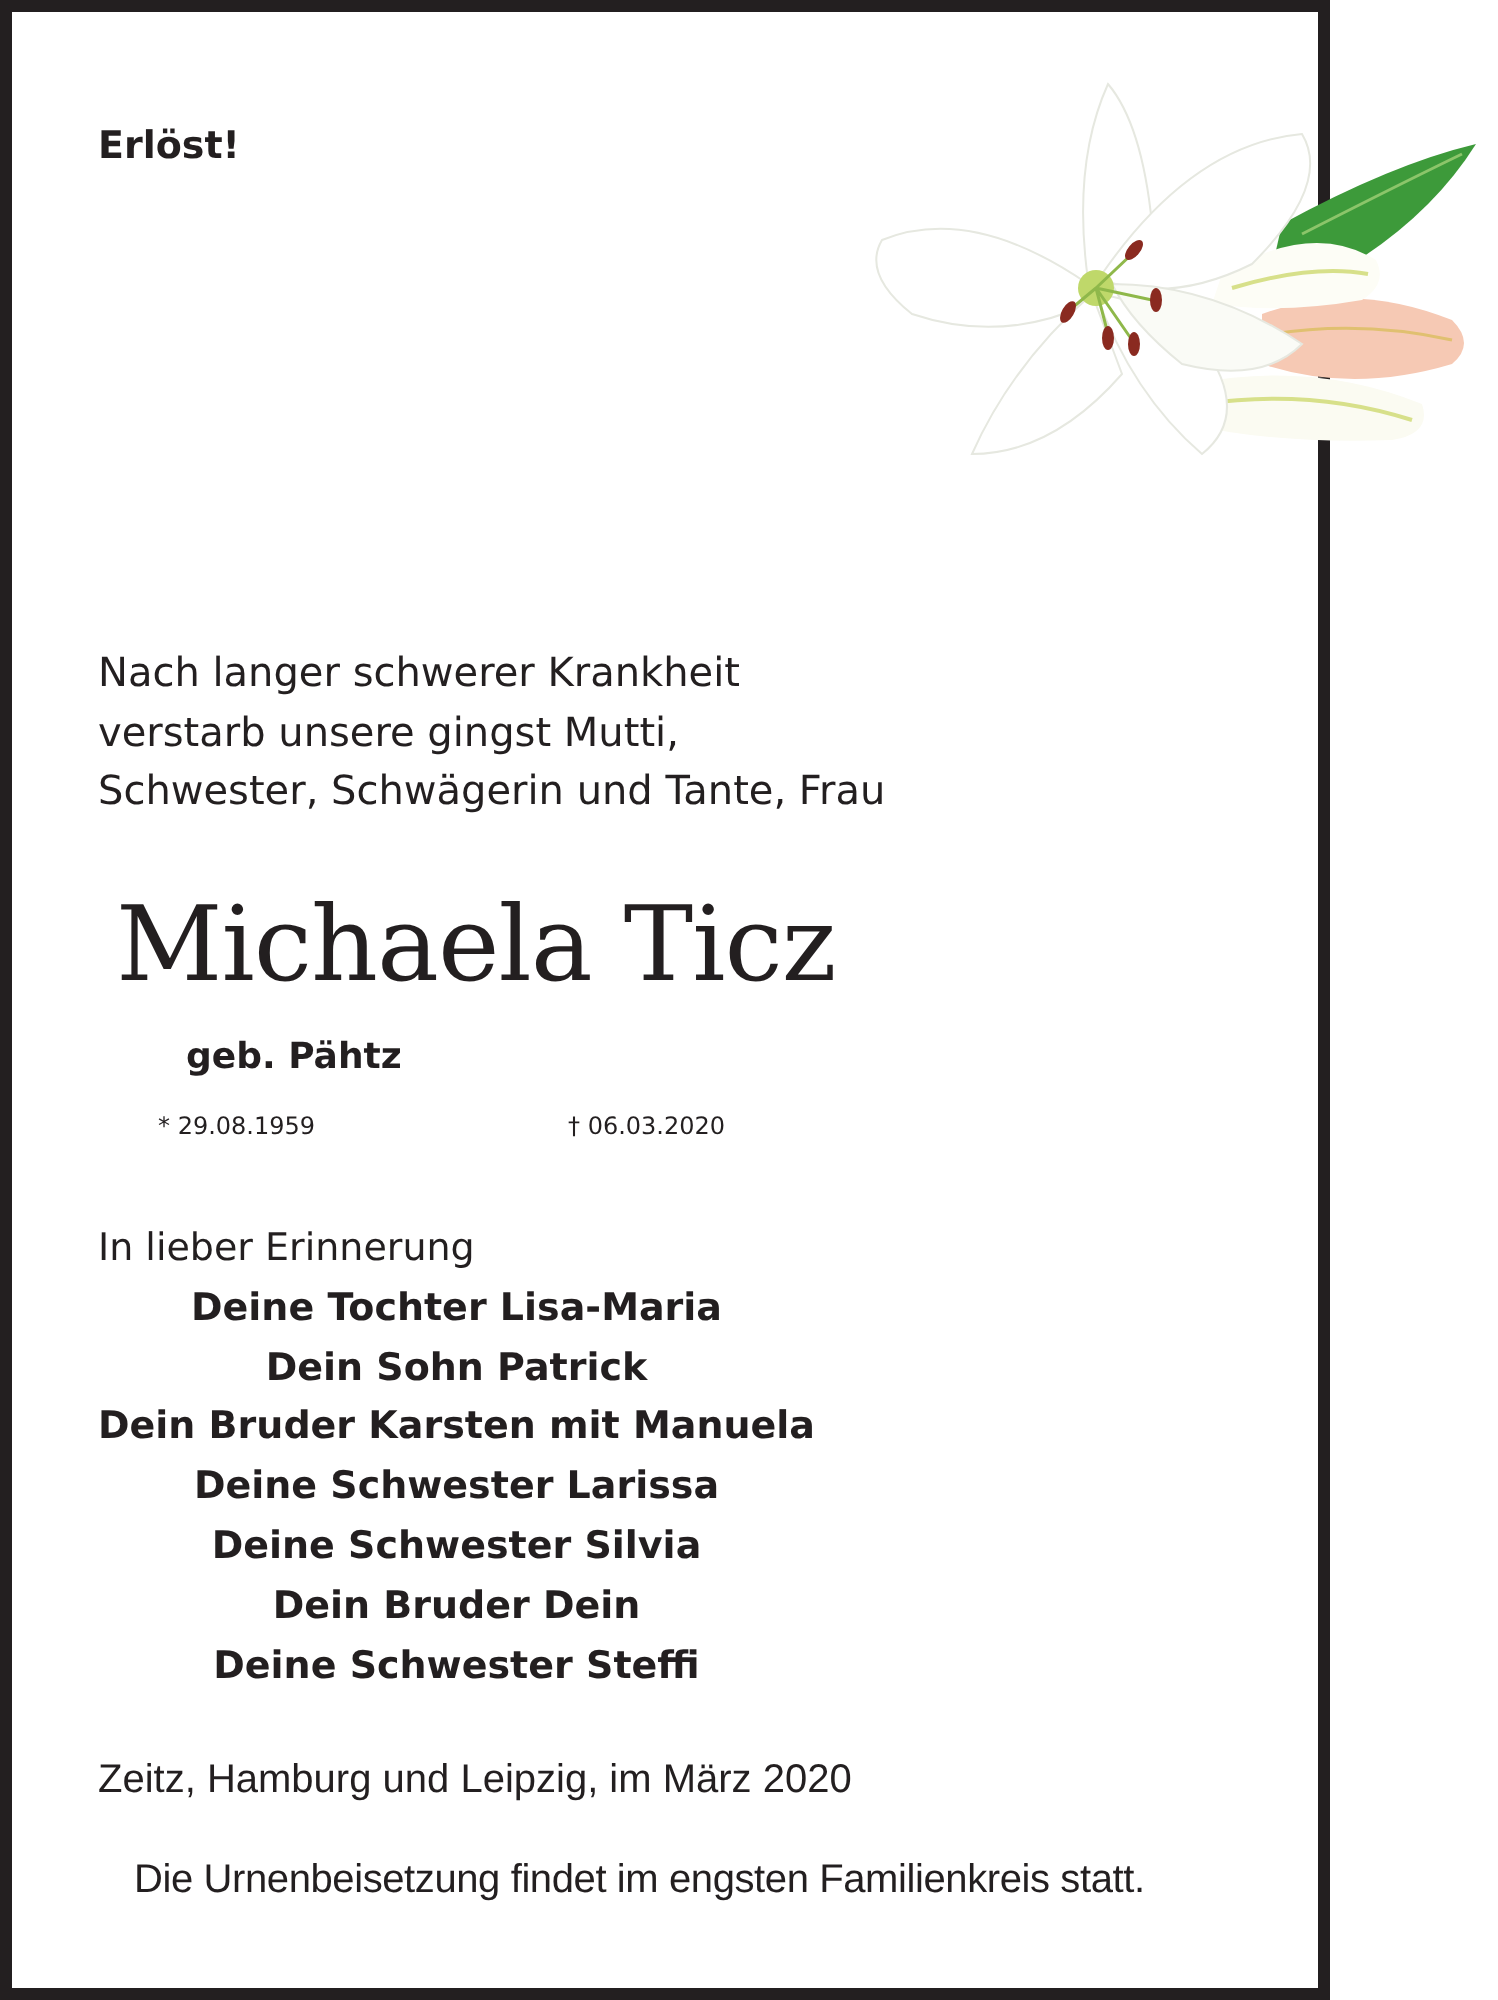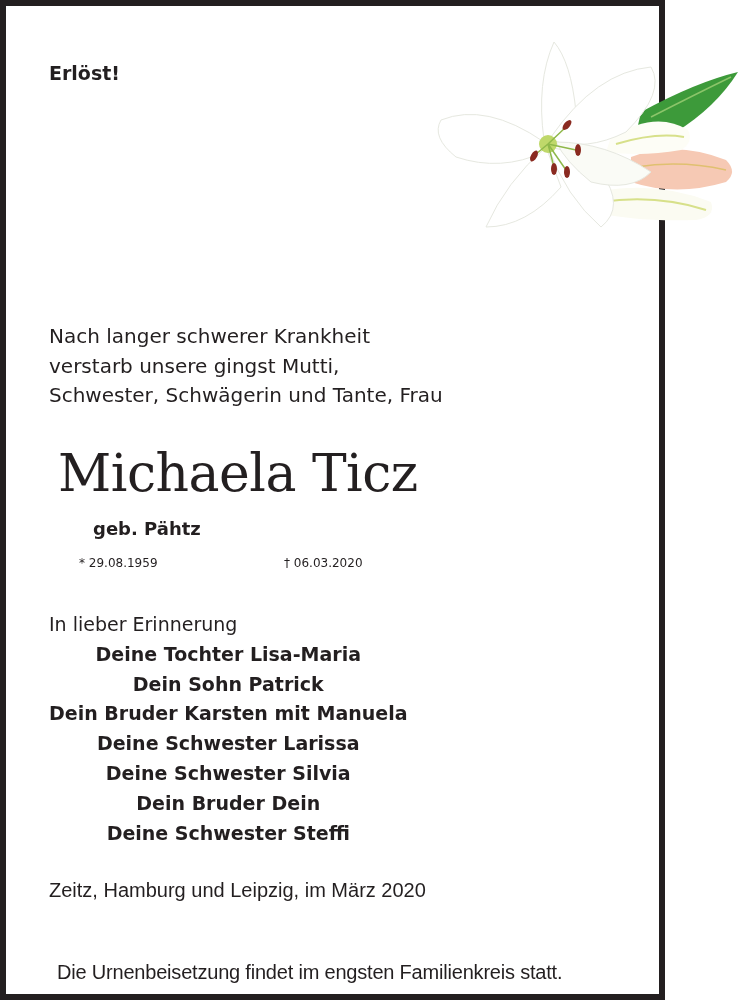--- a/index.html
+++ b/index.html
@@ -62,22 +62,22 @@
       font-size: 19px; line-height: 29.8px;
     }
     .memory .intro-line { font-weight: normal; }
     .memory .rel { font-weight: bold; white-space: nowrap; text-align: center; }
 
     .place {
       position: absolute; left: 43px; top: 873px;
       font-size: 20px; white-space: nowrap;
     }
     .burial {
-      position: absolute; left: 51px; top: 923px;
-      font-size: 20px; white-space: nowrap; letter-spacing: -0.2px; margin-top: 32px;
+      position: absolute; left: 61px; top: 923px;
+      font-size: 20px; white-space: nowrap; letter-spacing: -0.2px;
     }
   </style>
 </head>
 <body>
 
 <div class="frame">
 
   <div class="heading sans">Erlöst!</div>
 
 

